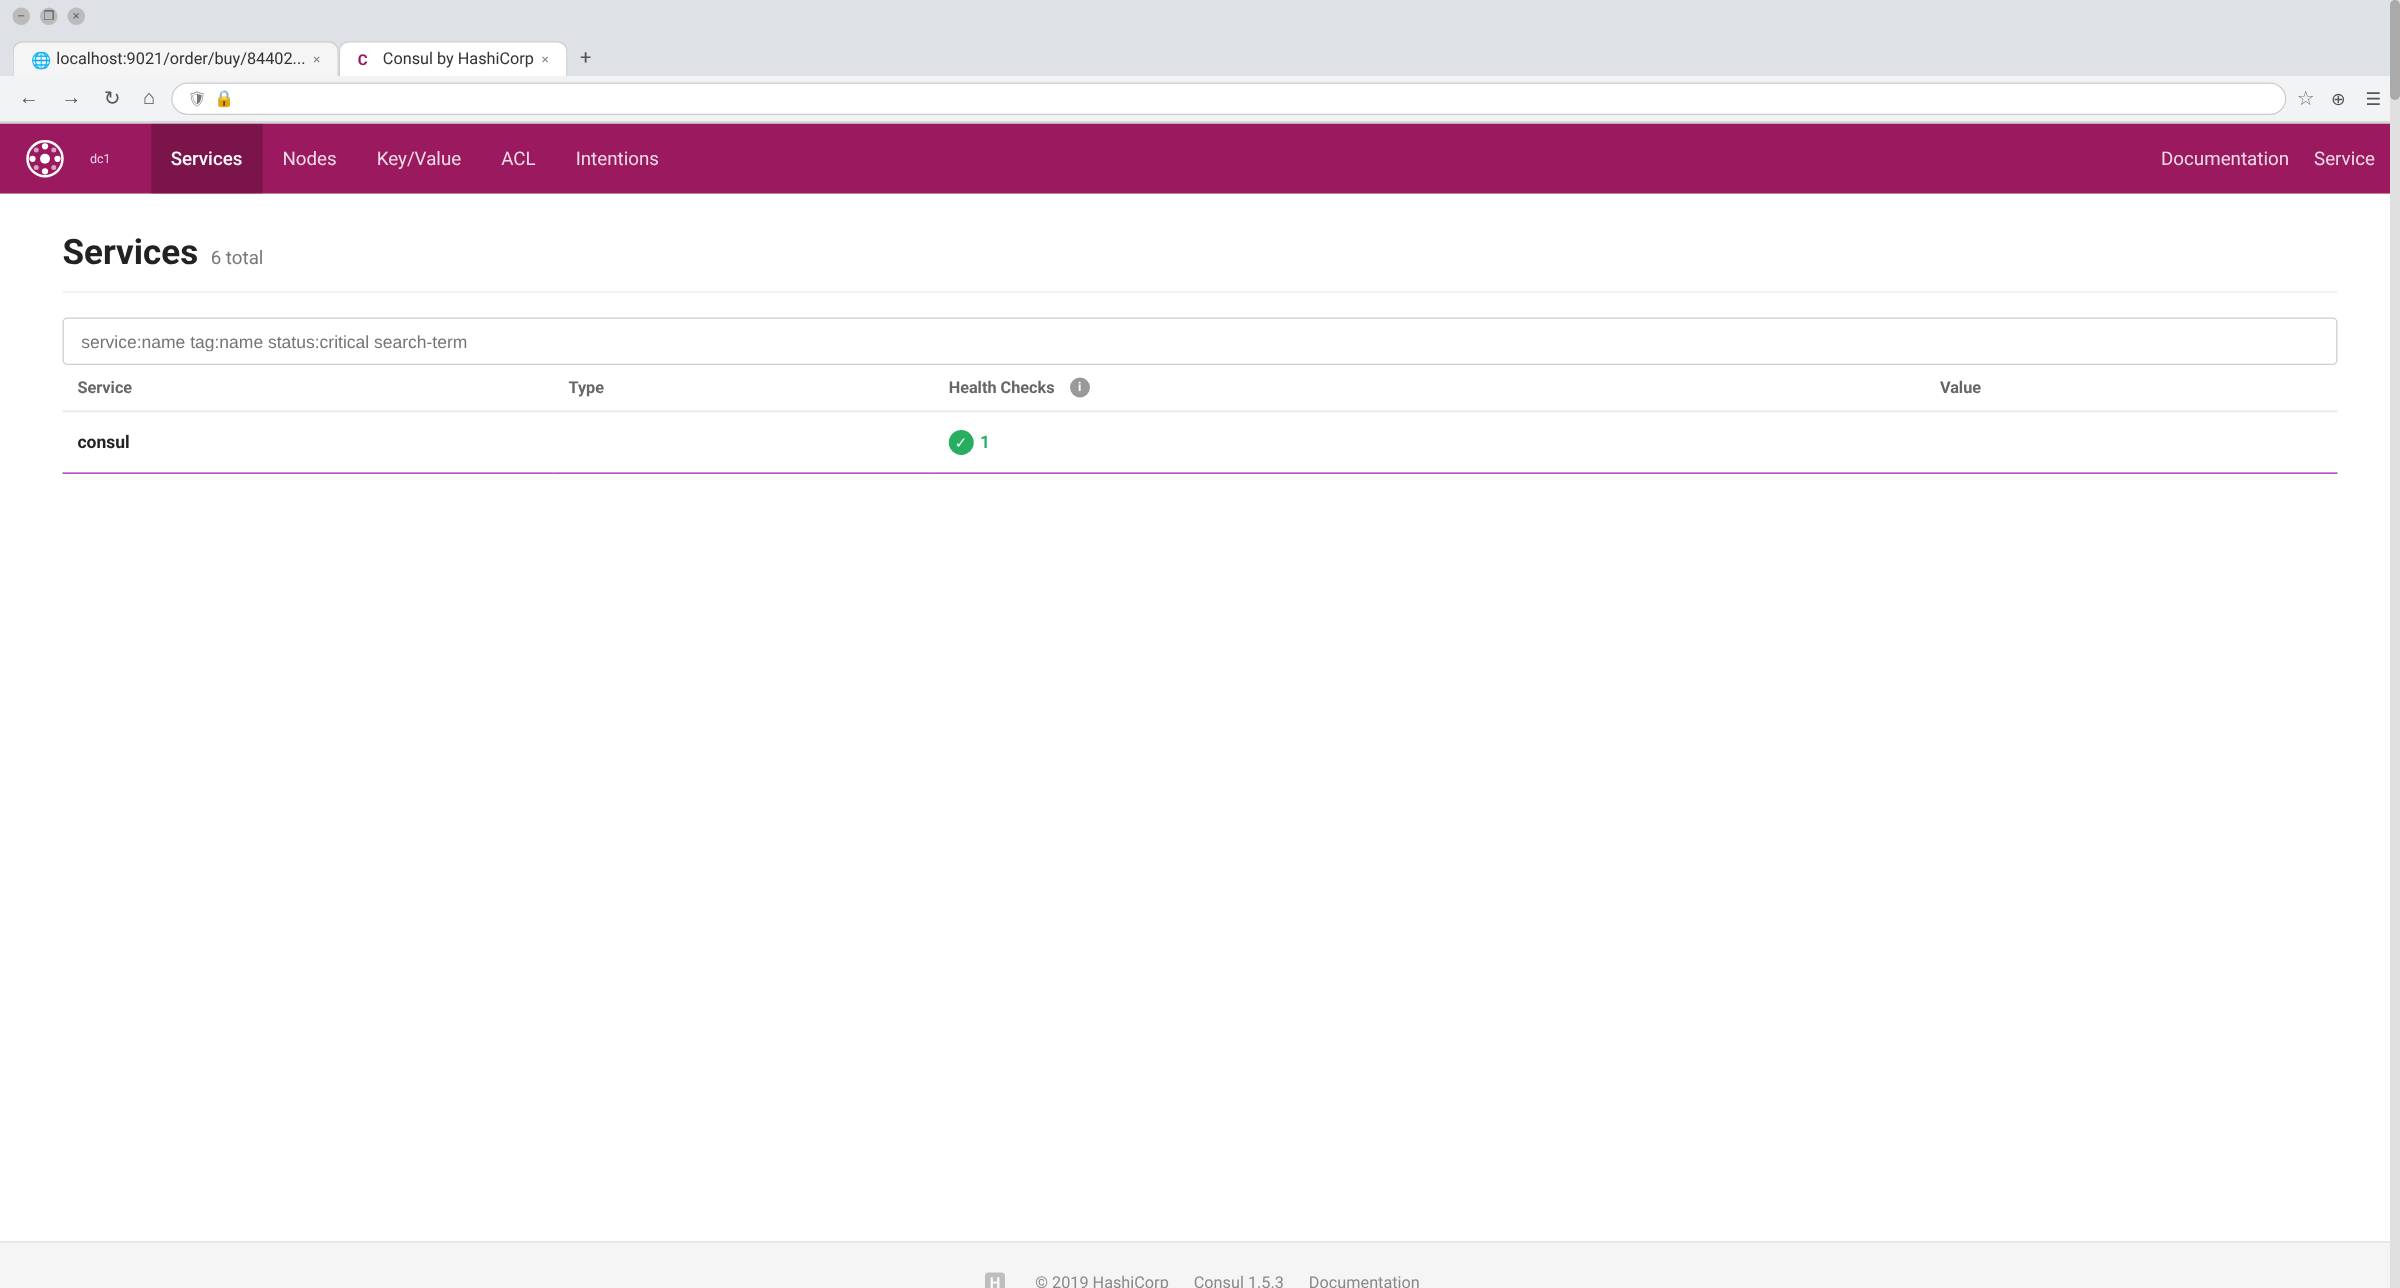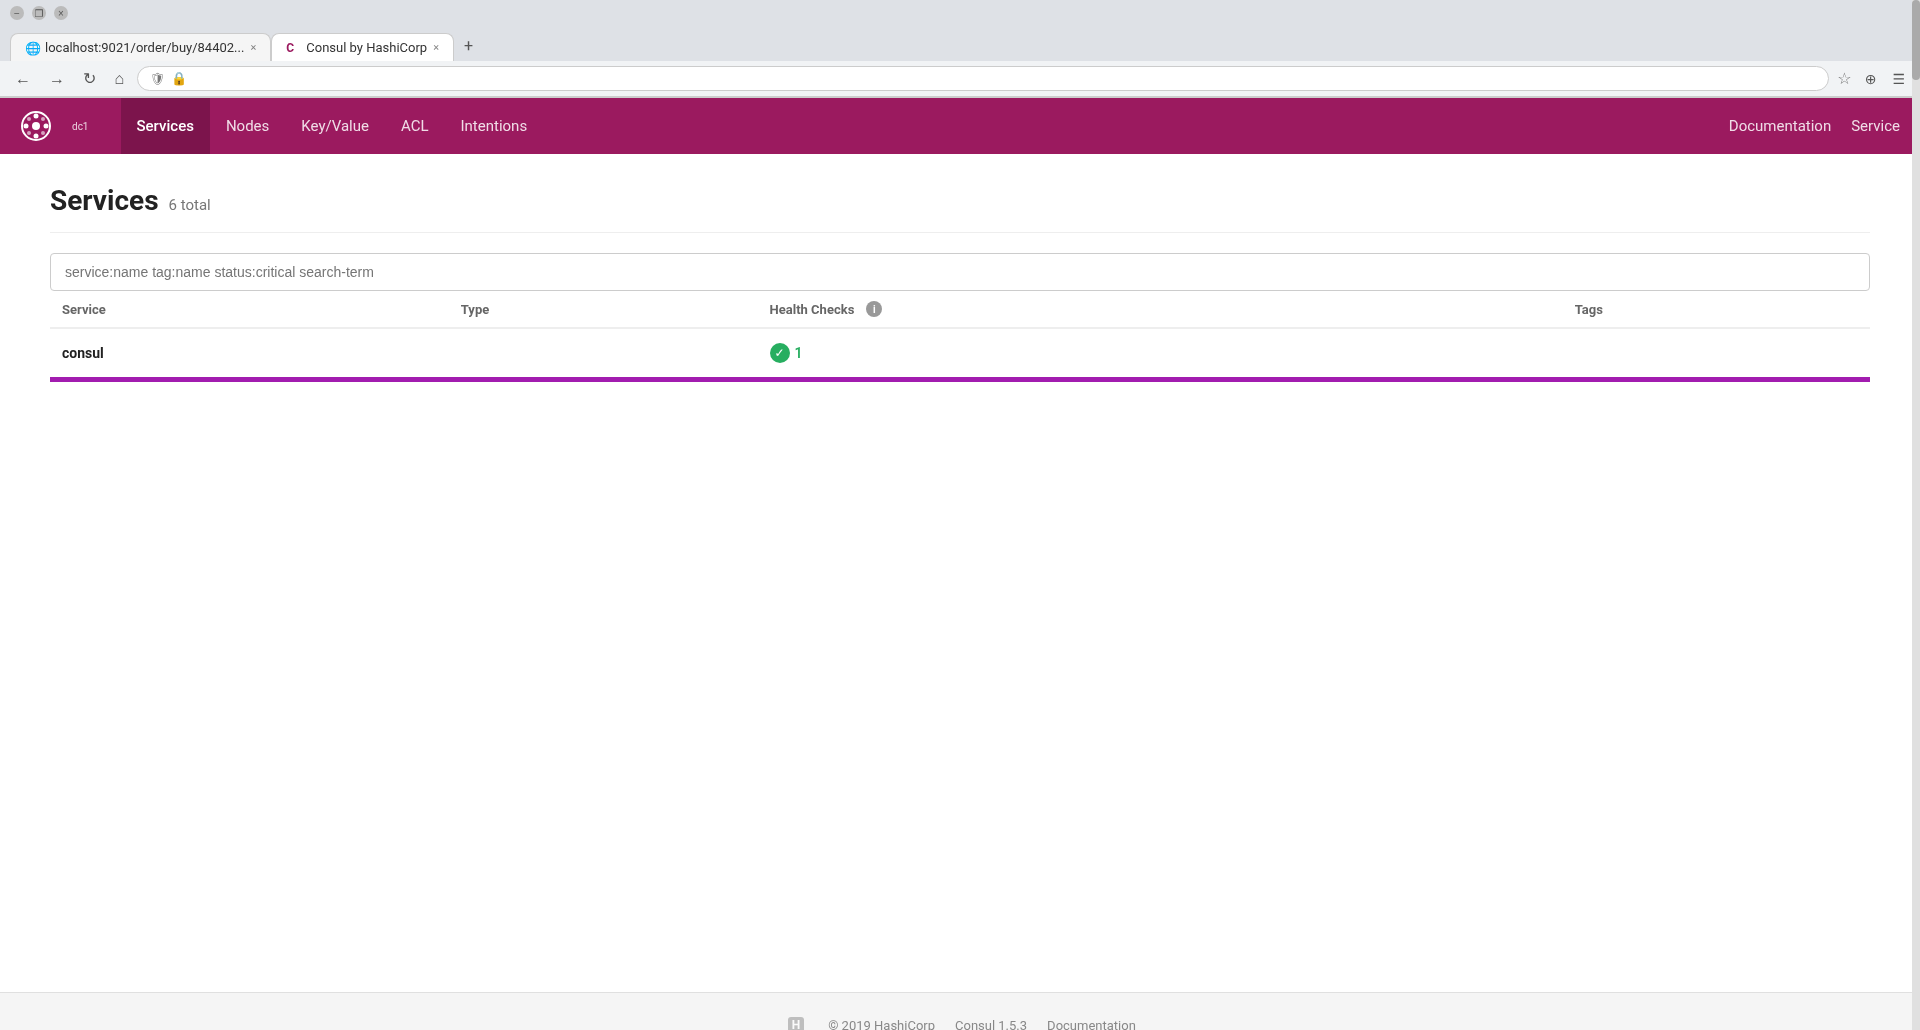--- a/index.html
+++ b/index.html
@@ -41,21 +41,21 @@
     .page-header { display: flex; align-items: baseline; gap: 10px; margin-bottom: 20px; border-bottom: 1px solid #eee; padding-bottom: 15px; }
     .page-title { font-size: 28px; font-weight: 700; color: #222; }
     .page-count { font-size: 15px; color: #777; }
 
     
     .search-bar { width: 100%; border: 1px solid #ccc; border-radius: 4px; padding: 10px 14px; font-size: 14px; color: #555; outline: none; }
 
     
     .services-table { width: 100%; border-collapse: collapse; }
     .services-table th { text-align: left; padding: 10px 12px; color: #666; font-weight: 700; font-size: 13px; border-bottom: 2px solid #eee; }
-    .services-table td { padding: 14px 12px; border-bottom: 5px solid #a21caf; font-size: 14px; }
+    .services-table td { padding: 14px 12px; border-bottom: 1px solid #a21caf; font-size: 14px; }
     .service-name { font-weight: 700; color: #222; }
     .health-checks-header { display: flex; align-items: center; gap: 12px; }
     .info-icon { width: 16px; height: 16px; border-radius: 50%; background: #999; color: #fff; font-size: 10px; display: inline-flex; align-items: center; justify-content: center; cursor: pointer; }
     .health-check-badge { display: flex; align-items: center; gap: 5px; }
     .check-icon { width: 20px; height: 20px; border-radius: 50%; background: #27ae60; color: #fff; font-size: 12px; display: flex; align-items: center; justify-content: center; }
     .check-count { color: #27ae60; font-weight: 600; font-size: 14px; }
 
     
     .footer { background: #f5f5f5; border-top: 1px solid #e0e0e0; padding: 20px; display: flex; align-items: center; justify-content: center; gap: 20px; color: #888; font-size: 13px; }
     .footer-logo { width: 24px; height: 24px; opacity: 0.5; }
@@ -155,21 +155,21 @@
         <th>
           <span>Type</span>
         </th>
         <th>
           <div class="health-checks-header">
             <span>Health Checks</span>
             <span class="info-icon">i</span>
           </div>
         </th>
         <th>
-          <span>Tags</span>
+          <span>Value</span>
         </th>
       </tr>
     </thead>
     <tbody>
       <tr>
         <td>
           <span class="service-name">consul</span>
         </td>
         <td>
           <span></span>

